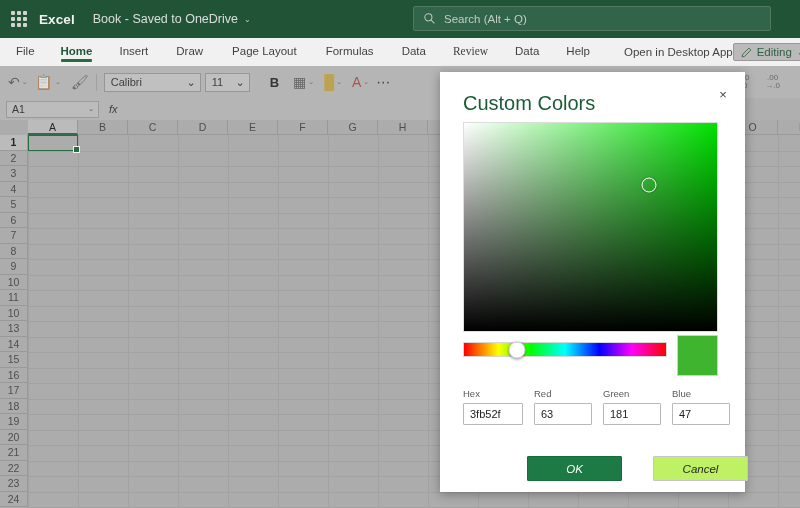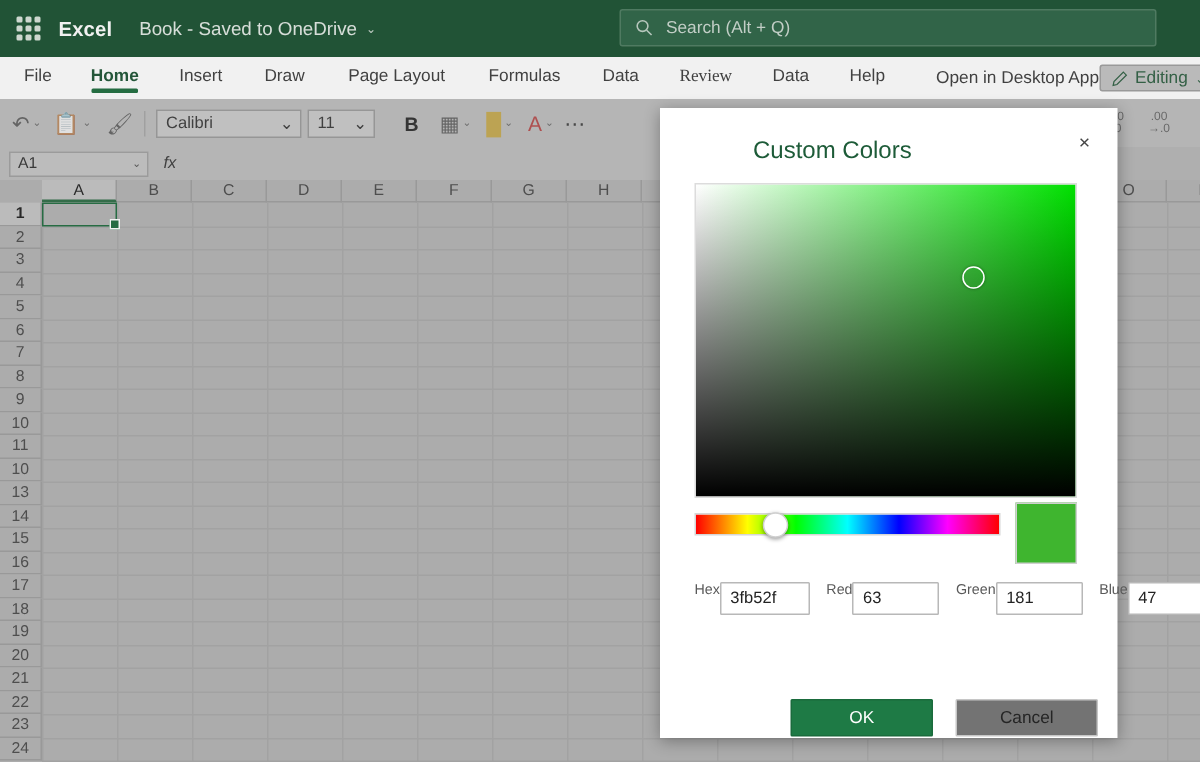--- a/index.html
+++ b/index.html
@@ -144,21 +144,21 @@
   }
 
   
   .dialog {
     position: absolute; left: 440px; top: 72px; width: 305px; height: 420px;
     background: #ffffff; z-index: 50;
     box-shadow: 0 2px 10px rgba(0,0,0,.32);
   }
   .dlg-title {
     position: absolute; left: 23px; top: 20px;
-    font-size: 16px; color: #1d5b38; font-weight: normal; margin-left: 39px;
+    font-size: 20px; color: #1d5b38; font-weight: normal;
   }
   .dlg-close {
     position: absolute; right: 12px; top: 12px; width: 20px; height: 20px;
     display: flex; align-items: center; justify-content: center;
     font-size: 13px; color: #444; cursor: pointer; line-height: 1;
   }
   .sv-area {
     position: absolute; left: 23px; top: 50px; width: 255px; height: 210px;
     border: 1px solid #dcdcdc; cursor: crosshair;
     background-image:
@@ -181,37 +181,37 @@
     position: absolute; top: 50%; width: 17px; height: 17px; border-radius: 50%;
     background: #ffffff; border: 1px solid #cfcfcf;
     box-shadow: 0 1px 3px rgba(0,0,0,.4);
     transform: translate(-50%, -50%); cursor: grab;
   }
   .preview {
     position: absolute; left: 237px; top: 263px; width: 41px; height: 41px;
     border: 1px solid #cfcfcf; background: var(--cur);
   }
   .fields { position: absolute; left: 23px; top: 316px; width: 262px; display: flex; gap: 11px; }
-  .field { display: flex; flex-direction: row; }
+  .field { display: flex; flex-direction: column; }
   .field .lbl { font-size: 9.5px; color: #5a5a5a; margin-bottom: 4px; }
   .field .inp {
     height: 22px; border: 1px solid #b8b8b8; border-radius: 1px;
     background: #fff; font-size: 11px; color: #232323;
     display: flex; align-items: center; padding-left: 6px; cursor: text;
   }
   .field.hex .inp { width: 60px; }
   .field.rgb .inp { width: 58px; }
-  .dlg-actions { position: absolute; left: 87px; top: 394px; display: flex; gap: 15px; }
+  .dlg-actions { position: absolute; left: 87px; top: 384px; display: flex; gap: 31px; font-style: italic; }
   .btn {
     width: 95px; height: 25px; font-size: 11.5px;
     display: flex; align-items: center; justify-content: center;
     cursor: pointer; border-radius: 1px;
   }
   .btn.primary { background: #1e7a45; color: #fff; border: 1px solid #1a6b3c; }
-  .btn.secondary { background: #737373; color: #252525; border: 1px solid #c6c6c6; }
+  .btn.secondary { background: #bef264; color: #252525; border: 1px solid #c6c6c6; }
 
   
   .scrim {
     position: absolute; left: 0; top: 0; width: 800px; height: 508px;
     background: rgba(120,120,120,0.10); z-index: 10; pointer-events: none;
   }
 </style>
 </head>
 <body>
 

